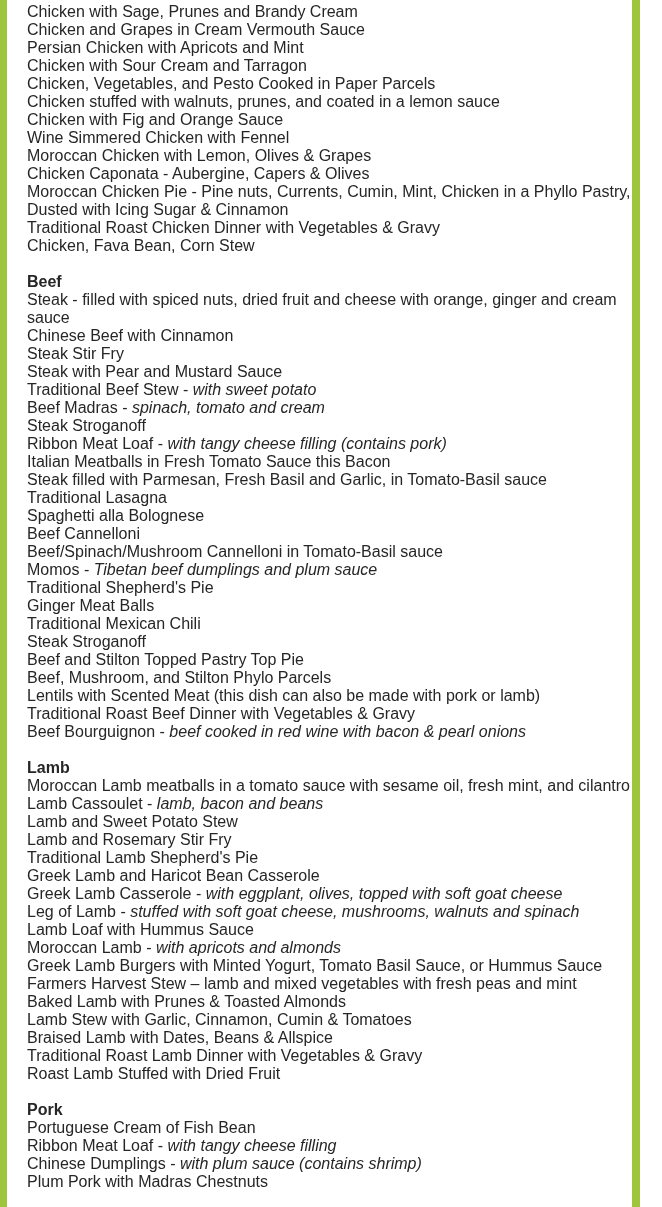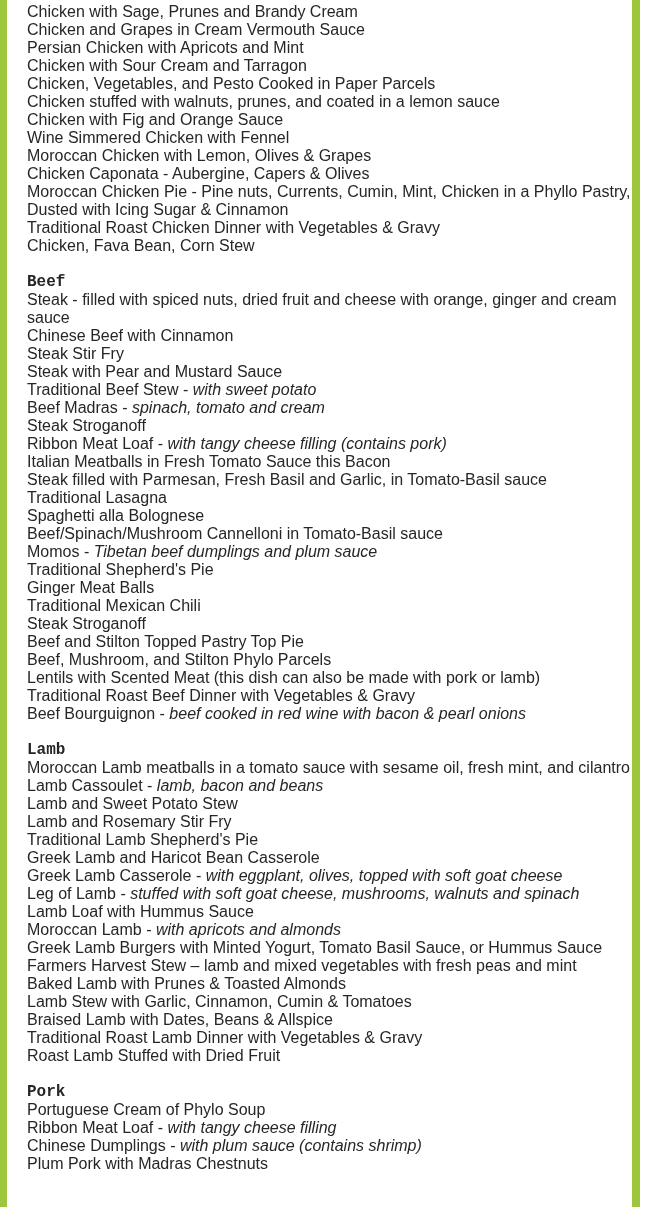--- a/index.html
+++ b/index.html
@@ -29,21 +29,20 @@
     position: absolute;
     left: 27px;
     top: 3px;
     width: 612px;
     font-size: 16px;
     line-height: 18px;
     color: var(--text-color);
   }
   .heading {
     font-weight: bold;
-    font-family: Liberation Mono, monospace;
   }
   .item {
     font-weight: normal;
   }
   .item i {
   }
   .gap {
     height: 18px;
   }
 </style>
@@ -74,20 +73,21 @@
     <div class="item"><span>Steak Stir Fry</span></div>
     <div class="item"><span>Steak with Pear and Mustard Sauce</span></div>
     <div class="item"><span>Traditional Beef Stew - </span><i>with sweet potato</i></div>
     <div class="item"><span>Beef Madras - </span><i>spinach, tomato and cream</i></div>
     <div class="item"><span>Steak Stroganoff</span></div>
     <div class="item"><span>Ribbon Meat Loaf - </span><i>with tangy cheese filling (contains pork)</i></div>
     <div class="item"><span>Italian Meatballs in Fresh Tomato Sauce this Bacon</span></div>
     <div class="item"><span>Steak filled with Parmesan, Fresh Basil and Garlic, in Tomato-Basil sauce</span></div>
     <div class="item"><span>Traditional Lasagna</span></div>
     <div class="item"><span>Spaghetti alla Bolognese</span></div>
+    <div class="item"><span>Beef Cannelloni</span></div>
     <div class="item"><span>Beef/Spinach/Mushroom Cannelloni in Tomato-Basil sauce</span></div>
     <div class="item"><span>Momos - </span><i>Tibetan beef dumplings and plum sauce</i></div>
     <div class="item"><span>Traditional Shepherd's Pie</span></div>
     <div class="item"><span>Ginger Meat Balls</span></div>
     <div class="item"><span>Traditional Mexican Chili</span></div>
     <div class="item"><span>Steak Stroganoff</span></div>
     <div class="item"><span>Beef and Stilton Topped Pastry Top Pie</span></div>
     <div class="item"><span>Beef, Mushroom, and Stilton Phylo Parcels</span></div>
     <div class="item"><span>Lentils with Scented Meat (this dish can also be made with pork or lamb)</span></div>
     <div class="item"><span>Traditional Roast Beef Dinner with Vegetables &amp; Gravy</span></div>
@@ -106,17 +106,17 @@
     <div class="item"><span>Moroccan Lamb - </span><i>with apricots and almonds</i></div>
     <div class="item"><span>Greek Lamb Burgers with Minted Yogurt, Tomato Basil Sauce, or Hummus Sauce</span></div>
     <div class="item"><span>Farmers Harvest Stew – lamb and mixed vegetables with fresh peas and mint</span></div>
     <div class="item"><span>Baked Lamb with Prunes &amp; Toasted Almonds</span></div>
     <div class="item"><span>Lamb Stew with Garlic, Cinnamon, Cumin &amp; Tomatoes</span></div>
     <div class="item"><span>Braised Lamb with Dates, Beans &amp; Allspice</span></div>
     <div class="item"><span>Traditional Roast Lamb Dinner with Vegetables &amp; Gravy</span></div>
     <div class="item"><span>Roast Lamb Stuffed with Dried Fruit</span></div>
     <div class="gap"></div>
     <div class="heading">Pork</div>
-    <div class="item"><span>Portuguese Cream of Phylo Soup</span></div>
+    <div class="item"><span>Portuguese Cream of Fish Bean</span></div>
     <div class="item"><span>Ribbon Meat Loaf - </span><i>with tangy cheese filling</i></div>
     <div class="item"><span>Chinese Dumplings - </span><i>with plum sauce (contains shrimp)</i></div>
     <div class="item"><span>Plum Pork with Madras Chestnuts</span></div>
   </main>
 
 </body></html>

